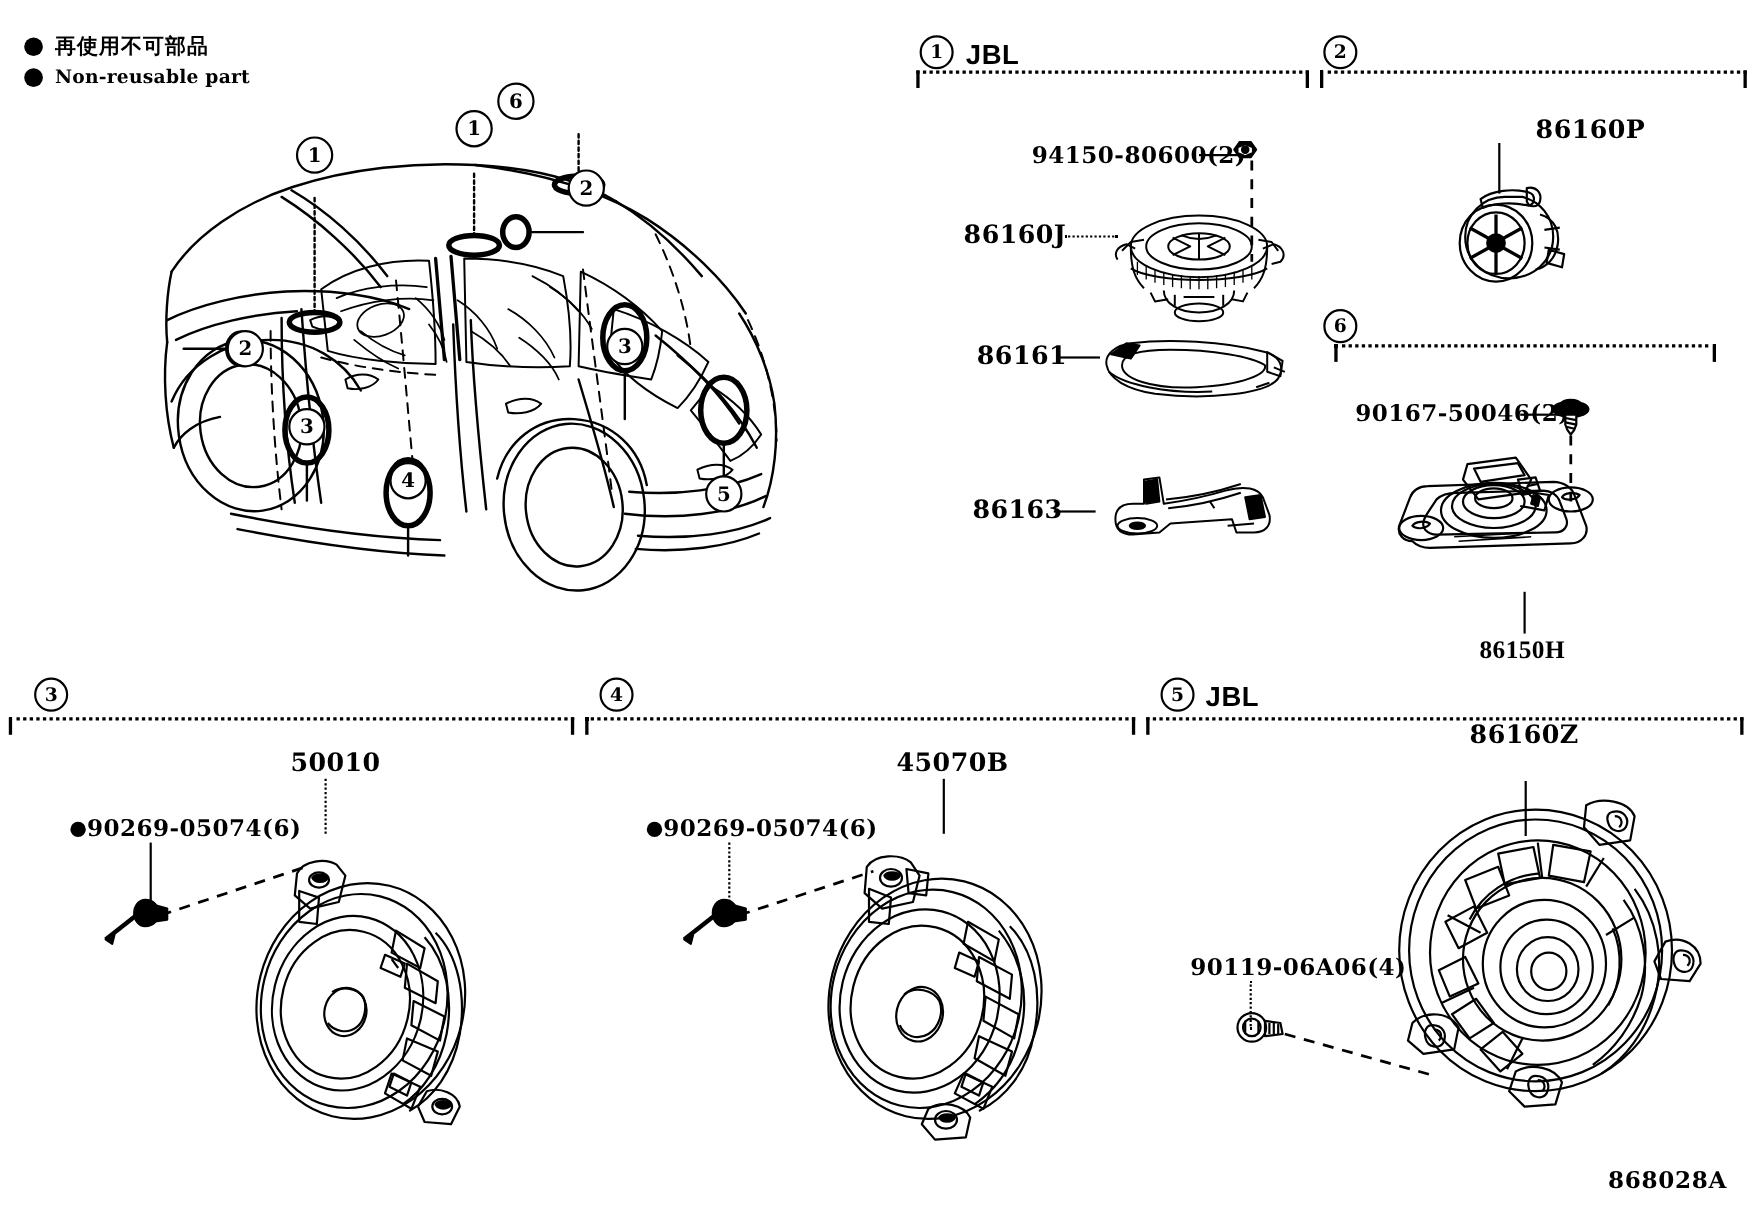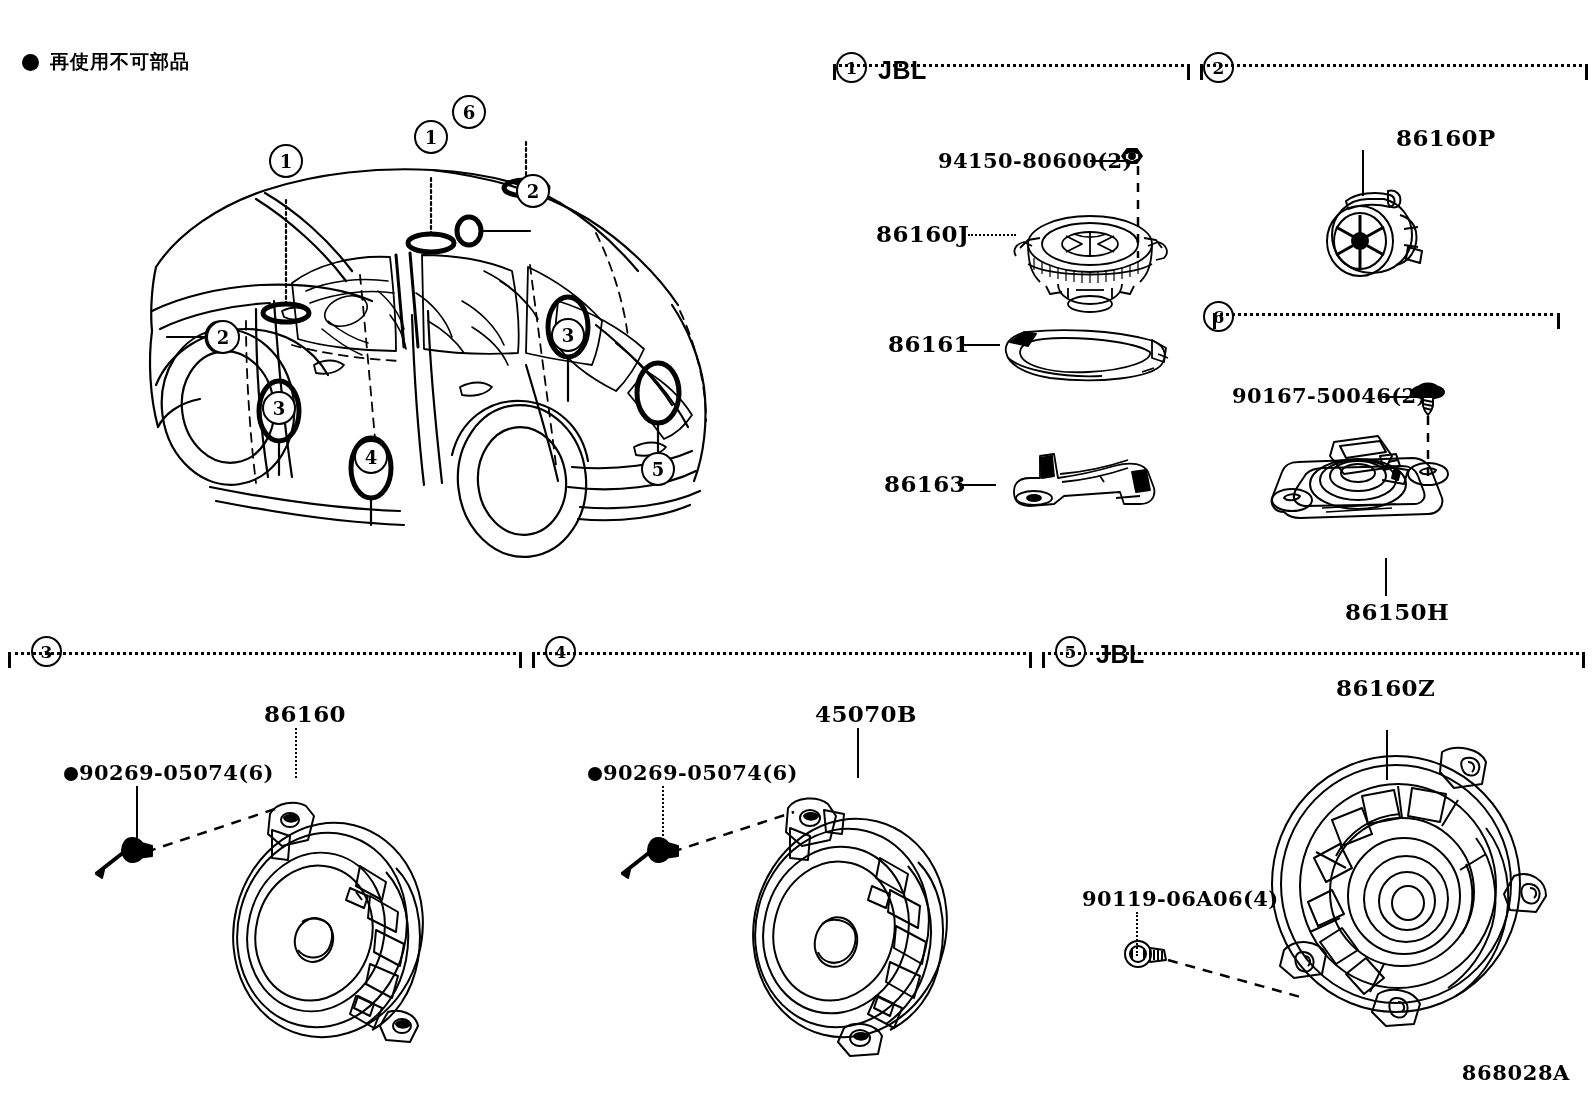--- a/index.html
+++ b/index.html
@@ -1,19 +1,19 @@
 <!DOCTYPE html>
 <html><head>
 <meta charset="utf-8">
 <title>Speaker Parts Diagram</title>
 <style>
   html,body{margin:0;padding:0;background:#fff;}
   body{width:1592px;height:1099px;position:relative;overflow:hidden;
        font-family:"Liberation Sans",sans-serif;color:#000;}
-  .abs{position:absolute;margin-top:20px;}
+  .abs{position:absolute;}
   
   #legend{left:22px;top:28px;width:340px;}
   .legend-row{display:flex;align-items:center;height:28px;}
   .legend-dot{width:17px;height:17px;border-radius:50%;background:#000;
               margin-right:11px;flex:none;}
   .legend-jp{font-family:"DejaVu Sans",sans-serif;font-size:19px;font-weight:700;
              letter-spacing:1px;white-space:nowrap;}
   .legend-en{font-family:"DejaVu Serif",serif;font-size:17px;font-weight:700;
              white-space:nowrap;letter-spacing:.2px;}
   
@@ -51,20 +51,24 @@
   svg{display:block;overflow:visible;}
 </style>
 </head>
 <body>
 
 <div class="abs" id="legend">
   <div class="legend-row">
     <span class="legend-dot"></span>
     <span class="legend-jp">再使用不可部品</span>
   </div>
+  <div class="legend-row">
+    <span class="legend-dot"></span>
+    <span class="legend-en">Non-reusable part</span>
+  </div>
 </div>
 
 <div class="abs" style="left:60px;top:95px;width:760px;height:460px;">
   <svg width="760" height="460" viewBox="0 0 760 460" fill="none" stroke="#000" stroke-width="2.2" stroke-linecap="round" stroke-linejoin="round">
 
     <path d="M96 152 C118 118 160 90 206 75 C258 58 318 52 372 55
              C430 58 470 70 500 88"></path>
     <path d="M96 152 C92 170 90 196 92 216"></path>
 
     <path d="M205 78 C236 96 268 124 292 156"></path>
@@ -350,21 +354,21 @@
 <div class="sec-num abs" style="left:1203px;top:281px;">6</div>
 <div class="bracket" style="left:1213px;top:313px;width:347px;">
   <div class="top"></div>
     <div class="lft"></div>
     <div class="rgt"></div>
 </div>
 
 <div class="pn abs" style="left:1232px;top:363px;">90167-50046(2)</div>
 <div class="lead-solid lead-h abs" style="left:1382px;top:376px;width:38px;"></div>
 
-<div class="pn big abs" style="left:1345px;top:578px;">86150H</div>
+<div class="pn big abs" style="left:1345px;top:578px;font-family:Liberation Serif, serif;">86150H</div>
 <div class="lead-solid lead-v abs" style="left:1385px;top:538px;height:38px;"></div>
 
 <div class="abs" style="left:1240px;top:360px;width:260px;height:185px;">
   <svg width="260" height="185" viewBox="0 0 260 185" fill="none" stroke="#000" stroke-width="2" stroke-linejoin="round">
 
     <g transform="translate(188,4)">
       <ellipse cx="0" cy="8" rx="16" ry="7" fill="#000"></ellipse>
       <path d="M-9 4 C-9 -2 9 -2 9 4" fill="#000" stroke="#000"></path>
       <path d="M-5 13 L-5 22 L-3 27 L0 31 L3 27 L5 22 L5 13 Z" fill="#fff"></path>
       <path d="M-5 16 L5 18"></path>
@@ -408,21 +412,21 @@
   </svg>
 </div>
 
 <div class="sec-num abs" style="left:31px;top:616px;">3</div>
 <div class="bracket" style="left:8px;top:652px;width:514px;">
   <div class="top"></div>
     <div class="lft"></div>
     <div class="rgt"></div>
 </div>
 
-<div class="pn big abs" style="left:264px;top:680px;">86160</div>
+<div class="pn big abs" style="left:264px;top:680px;">50010</div>
 <div class="lead-dot-v abs" style="left:295px;top:708px;height:50px;"></div>
 
 <div class="pn abs" style="left:64px;top:740px;">
   <span class="bullet"></span><span>90269-05074(6)</span>
 </div>
 <div class="lead-solid lead-v abs" style="left:136px;top:766px;height:54px;"></div>
 
 <div class="abs" style="left:80px;top:750px;width:420px;height:290px;">
   <svg width="420" height="290" viewBox="0 0 420 290" fill="none" stroke="#000" stroke-width="2" stroke-linejoin="round">
 

